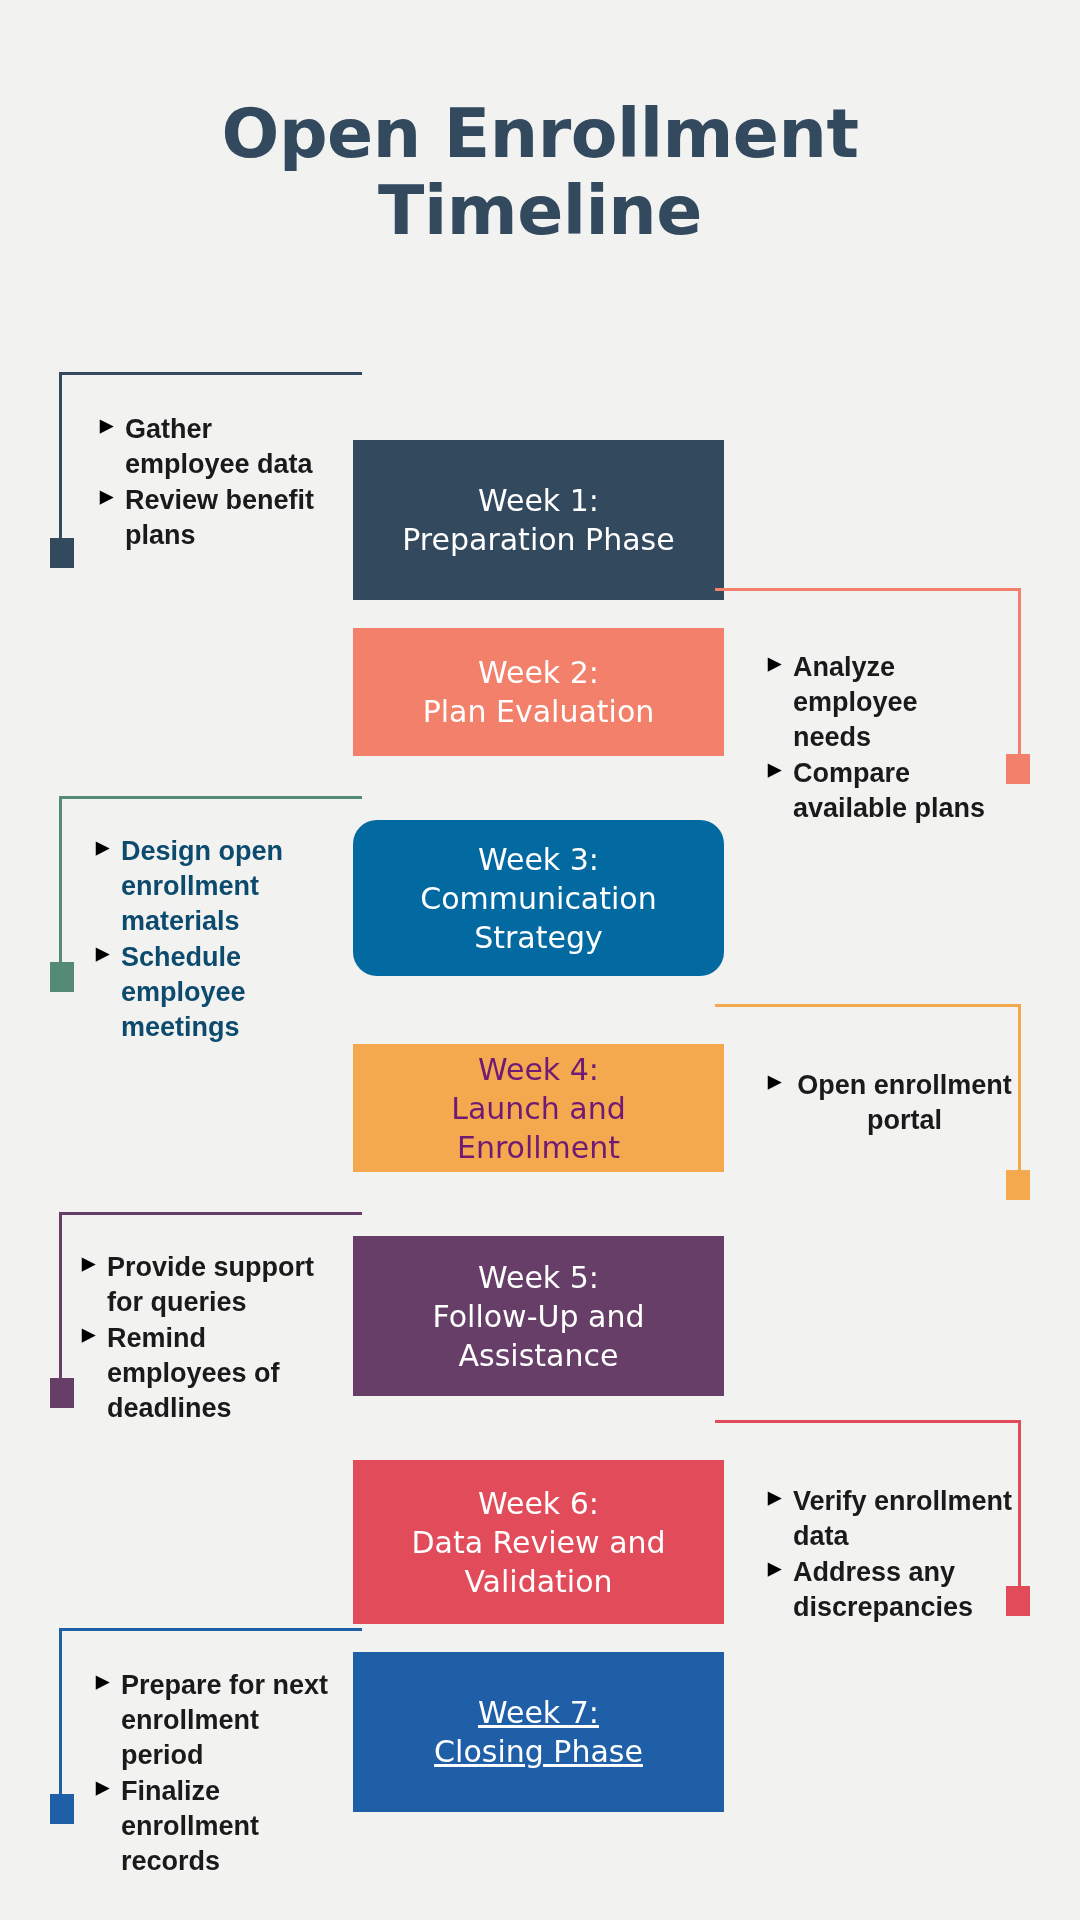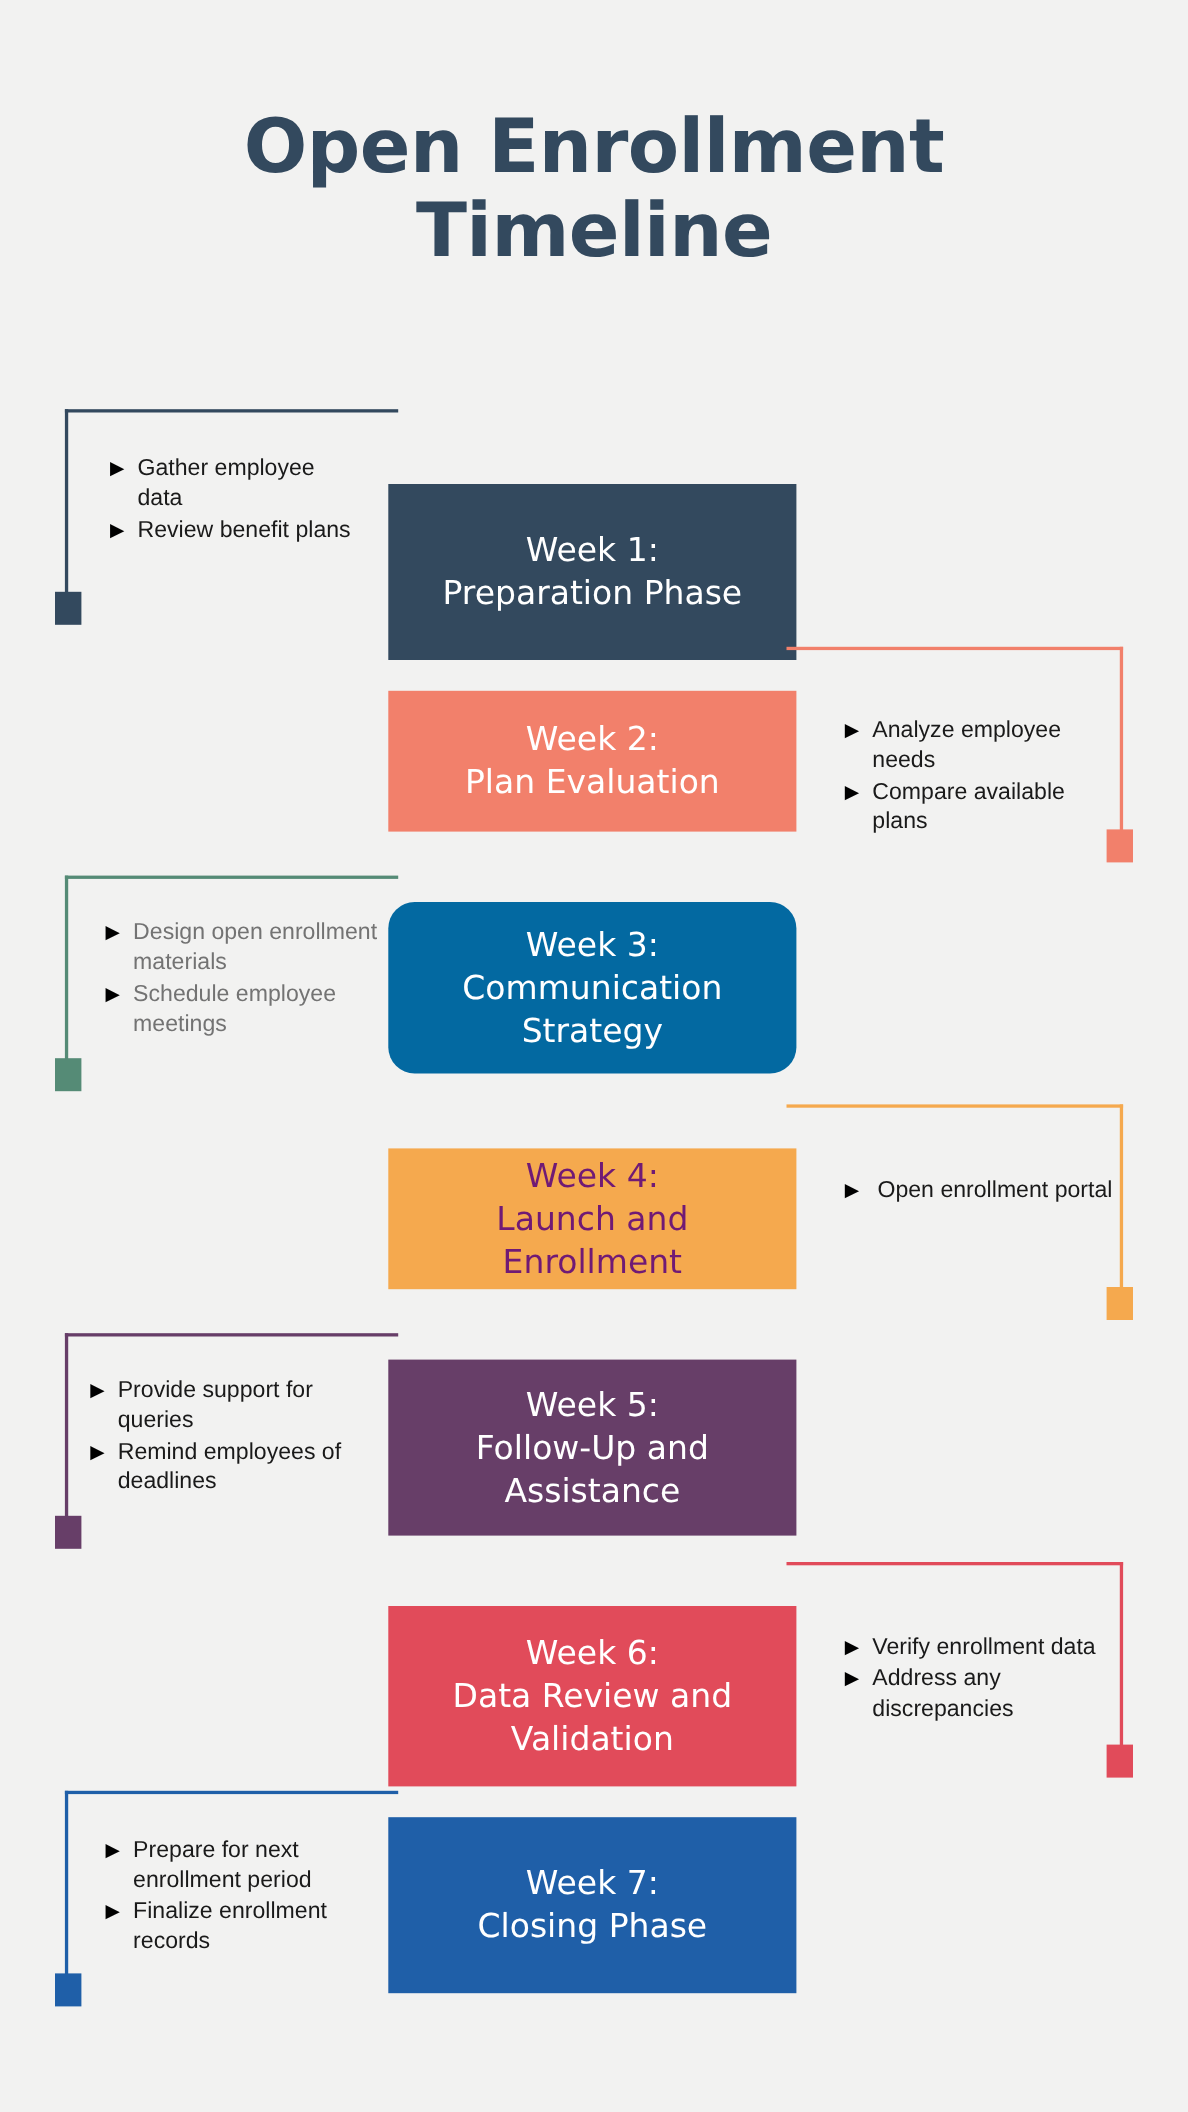--- a/index.html
+++ b/index.html
@@ -94,23 +94,24 @@
 
   
   .side-right .bar-h { left: 0; right: 59px; }
   .side-right .bar-v { right: 59px; }
   .side-right .node  { right: 50px; }
 
   
   .tl-bullets {
     position: absolute;
     list-style: none;
-    font-size: 21px;
+    font-size: 27px;
     line-height: 1.30;
     color: #1A1A1A;
+    font-weight: bold;
   }
   .tl-bullets li {
     position: relative;
     padding-left: 25px;
     margin-bottom: 1px;
   }
   .tl-bullets li::before {
     content: "\25B6";
     position: absolute;
     left: 0;
@@ -156,21 +157,21 @@
         <span class="tl-card-text" style="color: rgb(255, 255, 255); text-align: center;">Week 2:
 Plan Evaluation</span>
       </div>
     </div>
     <div class="tl-row" style="top: 424px; height: 208px;">
       <div class="tl-bracket side-left" style="left: 0px; width: 362px; height: 200px;">
         <div class="bar-h" style="background: rgb(85, 139, 118);"></div>
         <div class="bar-v" style="background: rgb(85, 139, 118); height: 172px;"></div>
         <div class="node" style="background: rgb(85, 139, 118); top: 166px;"></div>
       </div>
-      <ul class="tl-bullets" style="left: 96px; top: 38px; width: 248px; color: #737373;">
+      <ul class="tl-bullets" style="left: 96px; top: 38px; width: 248px; color: #0c4a6e;">
         <li>Design open enrollment materials</li>
         <li>Schedule employee meetings</li>
       </ul>
       <div class="tl-card" style="background: #0369a1; height: 156px; top: 24px; border-radius: 24px;">
         <span class="tl-card-text" style="color: rgb(255, 255, 255);">Week 3:
 Communication
 Strategy</span>
       </div>
     </div>
     <div class="tl-row" style="top: 632px; height: 208px;">
@@ -224,17 +225,17 @@
       <div class="tl-bracket side-left" style="left: 0px; width: 362px; height: 200px;">
         <div class="bar-h" style="background: rgb(31, 95, 168);"></div>
         <div class="bar-v" style="background: rgb(31, 95, 168); height: 172px;"></div>
         <div class="node" style="background: rgb(31, 95, 168); top: 166px;"></div>
       </div>
       <ul class="tl-bullets" style="left: 96px; top: 40px; width: 252px; color: rgb(26, 26, 26);">
         <li>Prepare for next enrollment period</li>
         <li>Finalize enrollment records</li>
       </ul>
       <div class="tl-card" style="background: rgb(31, 95, 168); height: 160px; top: 24px;">
-        <span class="tl-card-text" style="color: rgb(255, 255, 255);">Week 7:
+        <span class="tl-card-text" style="color: rgb(255, 255, 255); text-decoration: underline;">Week 7:
 Closing Phase</span>
       </div>
     </div>
   </div>
 
 </body></html>

